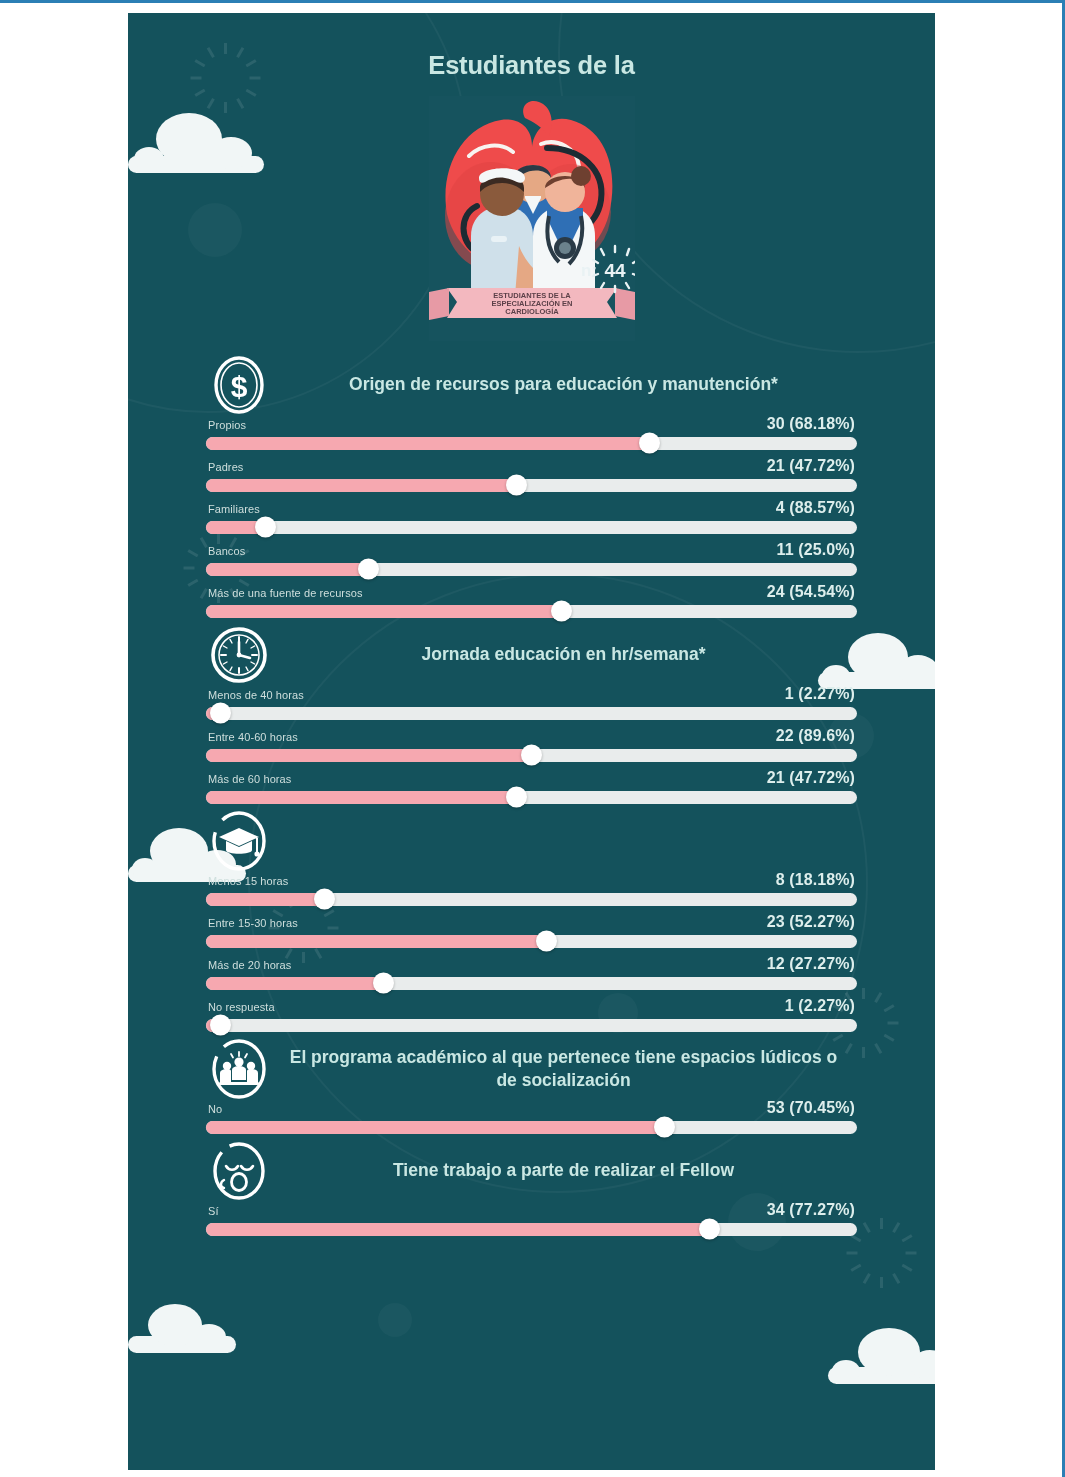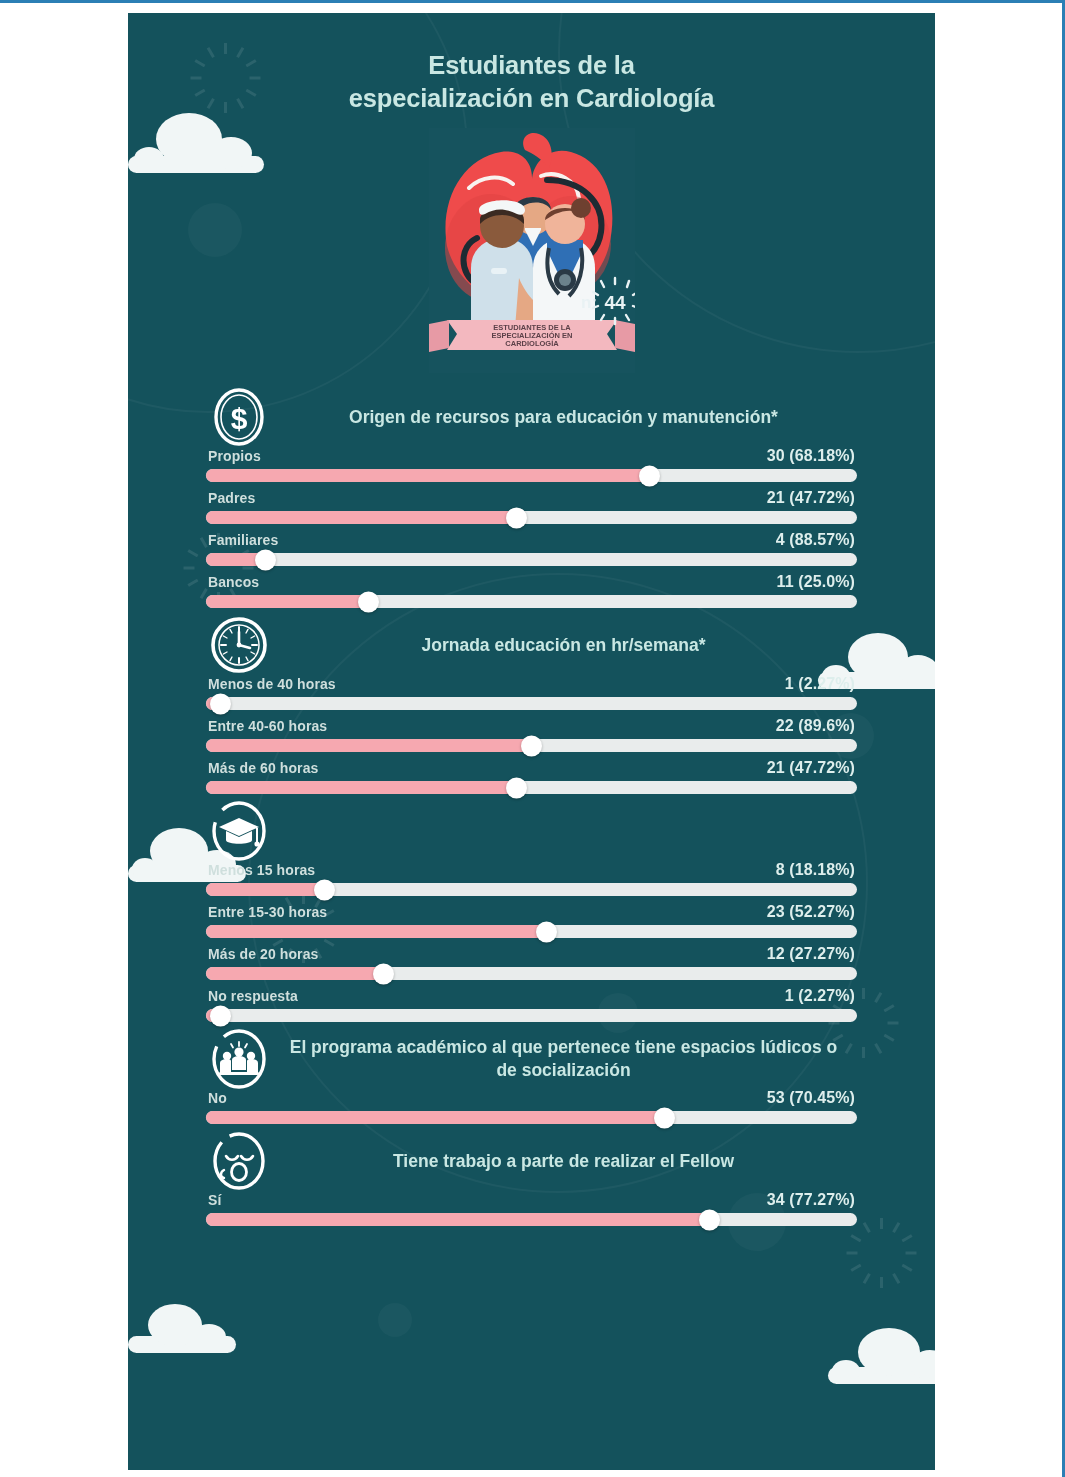--- a/index.html
+++ b/index.html
@@ -85,21 +85,21 @@
     text-align: center;
     padding: 0 90px 0 72px;
   }
   .rows { padding: 0 78px 0 78px; }
   .row { margin-bottom: 7px; }
   .row-top {
     display: flex; align-items: baseline; justify-content: space-between;
     padding: 0 2px 4px 2px;
   }
   .row-label {
-    color: #cfdfdd; font-size: 14px; font-weight: bold;
+    color: #cfdfdd; font-size: 11px; font-weight: normal;
     letter-spacing: 0.1px;
   }
   .row-value {
     color: #ddeeec; font-size: 16px; font-weight: bold;
     letter-spacing: 0.1px; white-space: nowrap;
   }
   .slider {
     position: relative;
     height: 13px; width: 100%;
     border-radius: 7px;
@@ -231,21 +231,20 @@
       <div class="cloud" style="left:700px; top:1315px; width:130px; height:56px;">
         <div class="c-base" style="width:130px;"></div>
         <div class="c-p" style="left:30px; bottom:8px; width:62px; height:48px;"></div>
         <div class="c-p" style="left:82px; bottom:4px; width:40px; height:30px;"></div>
         <div class="c-p" style="left:4px; bottom:2px; width:28px; height:22px;"></div>
       </div>
     </div>
 
     <div class="title">
       <div>Estudiantes de la</div>
-      <div>especialización en Cardiología</div>
     </div>
 
     <div class="hero">
       <svg viewBox="0 0 206 245" xmlns="http://www.w3.org/2000/svg">
         <rect x="0" y="0" width="206" height="245" fill="#16535e"></rect>
         <g>
           <path d="M18 118 C10 72 34 30 72 24 C92 21 104 34 103 52 C104 34 120 18 142 24 C178 34 190 76 180 118 C170 158 130 180 100 182 C68 180 28 158 18 118 Z" fill="#ef4b4b"></path>
           <path d="M96 22 C90 10 100 2 110 6 C122 10 126 26 120 40 C112 30 104 26 96 22 Z" fill="#ef4b4b"></path>
           <path d="M40 60 C52 48 72 46 84 56" stroke="#f8f3f0" stroke-width="4" fill="none" stroke-linecap="round"></path>
           <path d="M112 48 C128 42 148 52 150 70" stroke="#f8f3f0" stroke-width="4" fill="none" stroke-linecap="round"></path>
@@ -353,20 +352,30 @@
           <div class="row">
             <div class="row-top">
               <span class="row-label">Bancos</span>
               <span class="row-value">11 (25.0%)</span>
             </div>
             <div class="slider">
               <div class="fill" style="width:25%"></div>
               <div class="knob" style="left:25%"></div>
             </div>
           </div>
+          <div class="row">
+            <div class="row-top">
+              <span class="row-label">Más de una fuente de recursos</span>
+              <span class="row-value">24 (54.54%)</span>
+            </div>
+            <div class="slider">
+              <div class="fill" style="width:54.54%"></div>
+              <div class="knob" style="left:54.54%"></div>
+            </div>
+          </div>
         </div>
       </div>
 
       <div class="section">
         <div class="sec-head">
           <span class="sec-icon">
             <svg viewBox="0 0 62 62" xmlns="http://www.w3.org/2000/svg">
               <circle cx="31" cy="31" r="26" fill="none" stroke="#ffffff" stroke-width="3.6"></circle>
               <circle cx="31" cy="31" r="20" fill="none" stroke="#ffffff" stroke-width="1.5"></circle>
               <g stroke="#ffffff" stroke-width="2" stroke-linecap="round">

